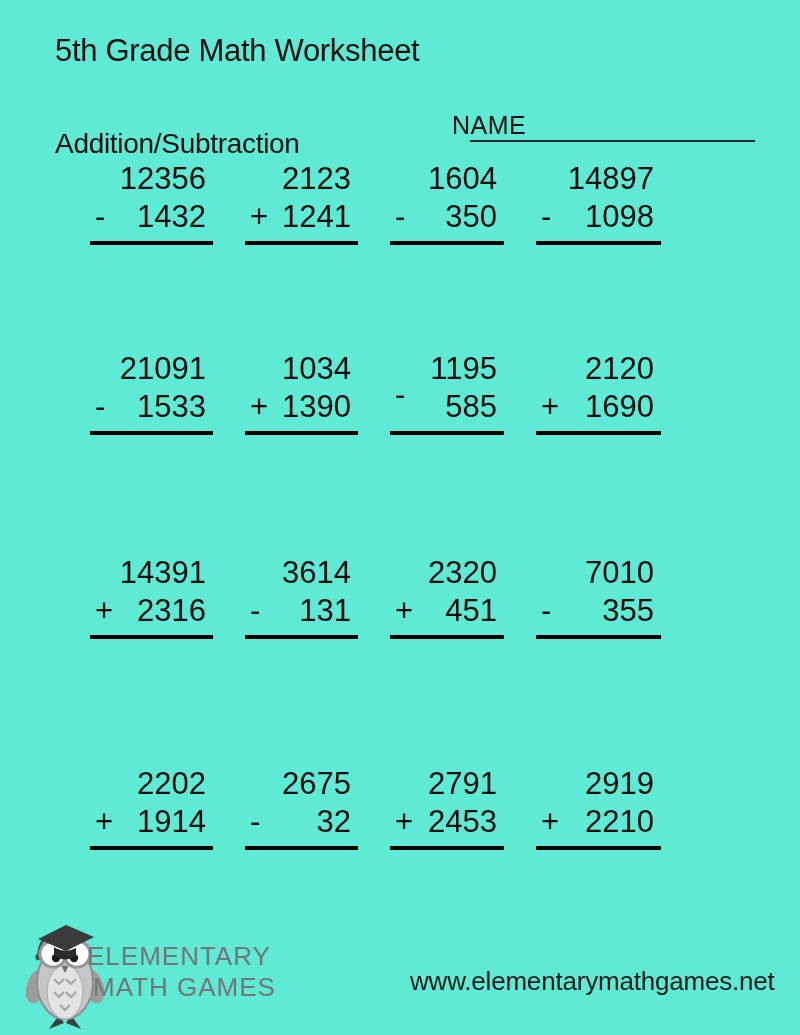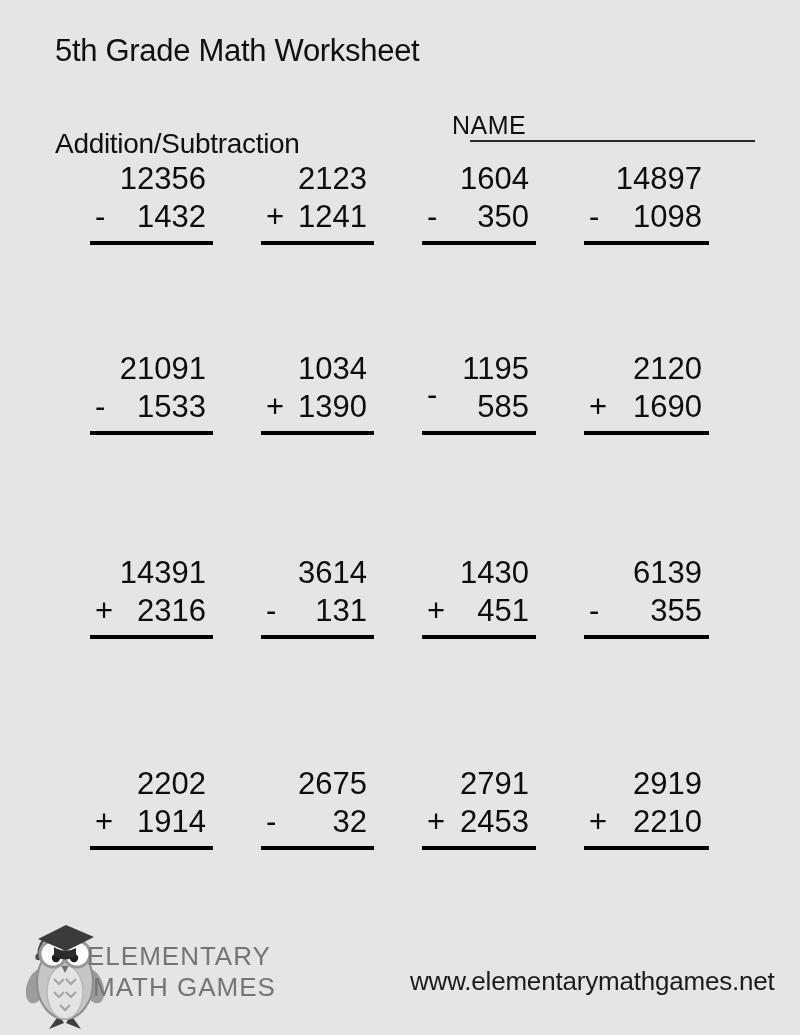--- a/index.html
+++ b/index.html
@@ -1,31 +1,31 @@
 <!DOCTYPE html>
 <html><head>
 <meta charset="utf-8">
 <style>
   html,body { margin:0; padding:0; background:#ffffff; }
   .page {
-    position:relative; width:800px; height:1035px; background:#e5e5e5;
+    position:relative; width:800px; height:1035px; background:#5eead4;
     font-family:"Liberation Sans", sans-serif; color:#101010; overflow:hidden;
   }
 
   
   .title    { position:absolute; left:55px;  top:33px;  font-size:31px; letter-spacing:-0.3px; }
   .subtitle { position:absolute; left:55px;  top:100px; font-size:28px; letter-spacing:-0.3px;margin-top:28px; }
   .name-label { position:absolute; left:404px; top:111px; font-size:25px; letter-spacing:0.5px;margin-left:48px; }
   .name-line  { position:absolute; left:470px; top:116px; width:285px; height:24px;
                 border-bottom:2px solid #2a2a2a; }
 
   
   .prow {
     position:absolute; left:90px;
-    display:grid; grid-template-columns:123px 113px 114px 125px; column-gap:48px;
+    display:grid; grid-template-columns:123px 113px 114px 125px; column-gap:32px;
   }
   .r1 { top:160px; } .r2 { top:350px; } .r3 { top:554px; } .r4 { top:754px;margin-top:11px; }
 
   .problem { font-size:31px; color:#0d0d0d; }
   .ptop {
     text-align:right; padding-right:7px;
     line-height:38px; height:38px; white-space:nowrap;
   }
   .pbot {
     display:flex; justify-content:space-between; align-items:baseline;
@@ -125,28 +125,28 @@
         </div>
     </div>
     <div class="problem">
       <div class="ptop">3614</div>
       <div class="pbot">
           <span class="op">-</span>
           <span>131</span>
         </div>
     </div>
     <div class="problem">
-      <div class="ptop">1430</div>
+      <div class="ptop">2320</div>
       <div class="pbot">
           <span class="op">+</span>
           <span>451</span>
         </div>
     </div>
     <div class="problem">
-      <div class="ptop">6139</div>
+      <div class="ptop">7010</div>
       <div class="pbot">
           <span class="op">-</span>
           <span>355</span>
         </div>
     </div>
   </div>
 
   <div class="prow r4">
     <div class="problem">
       <div class="ptop">2202</div>

